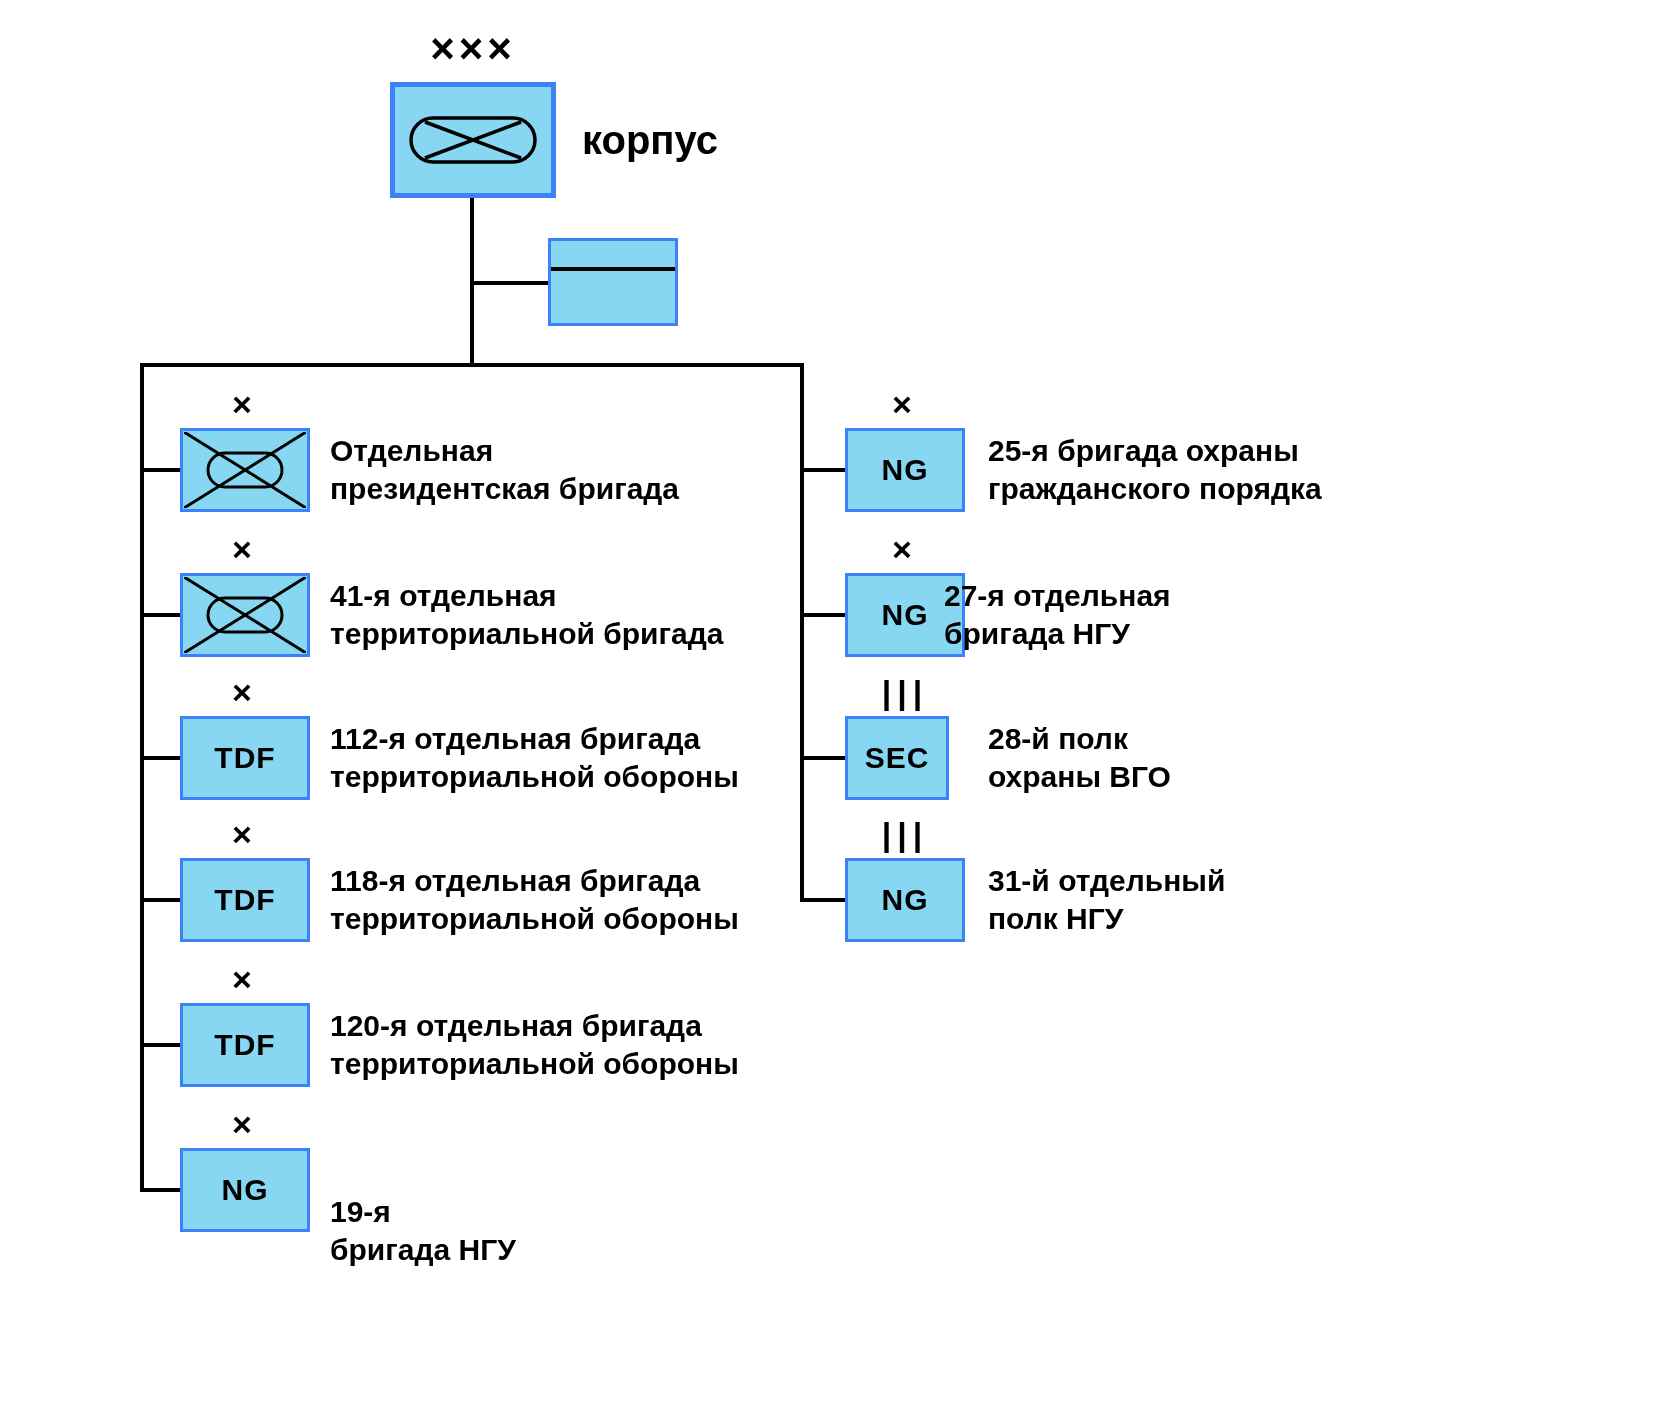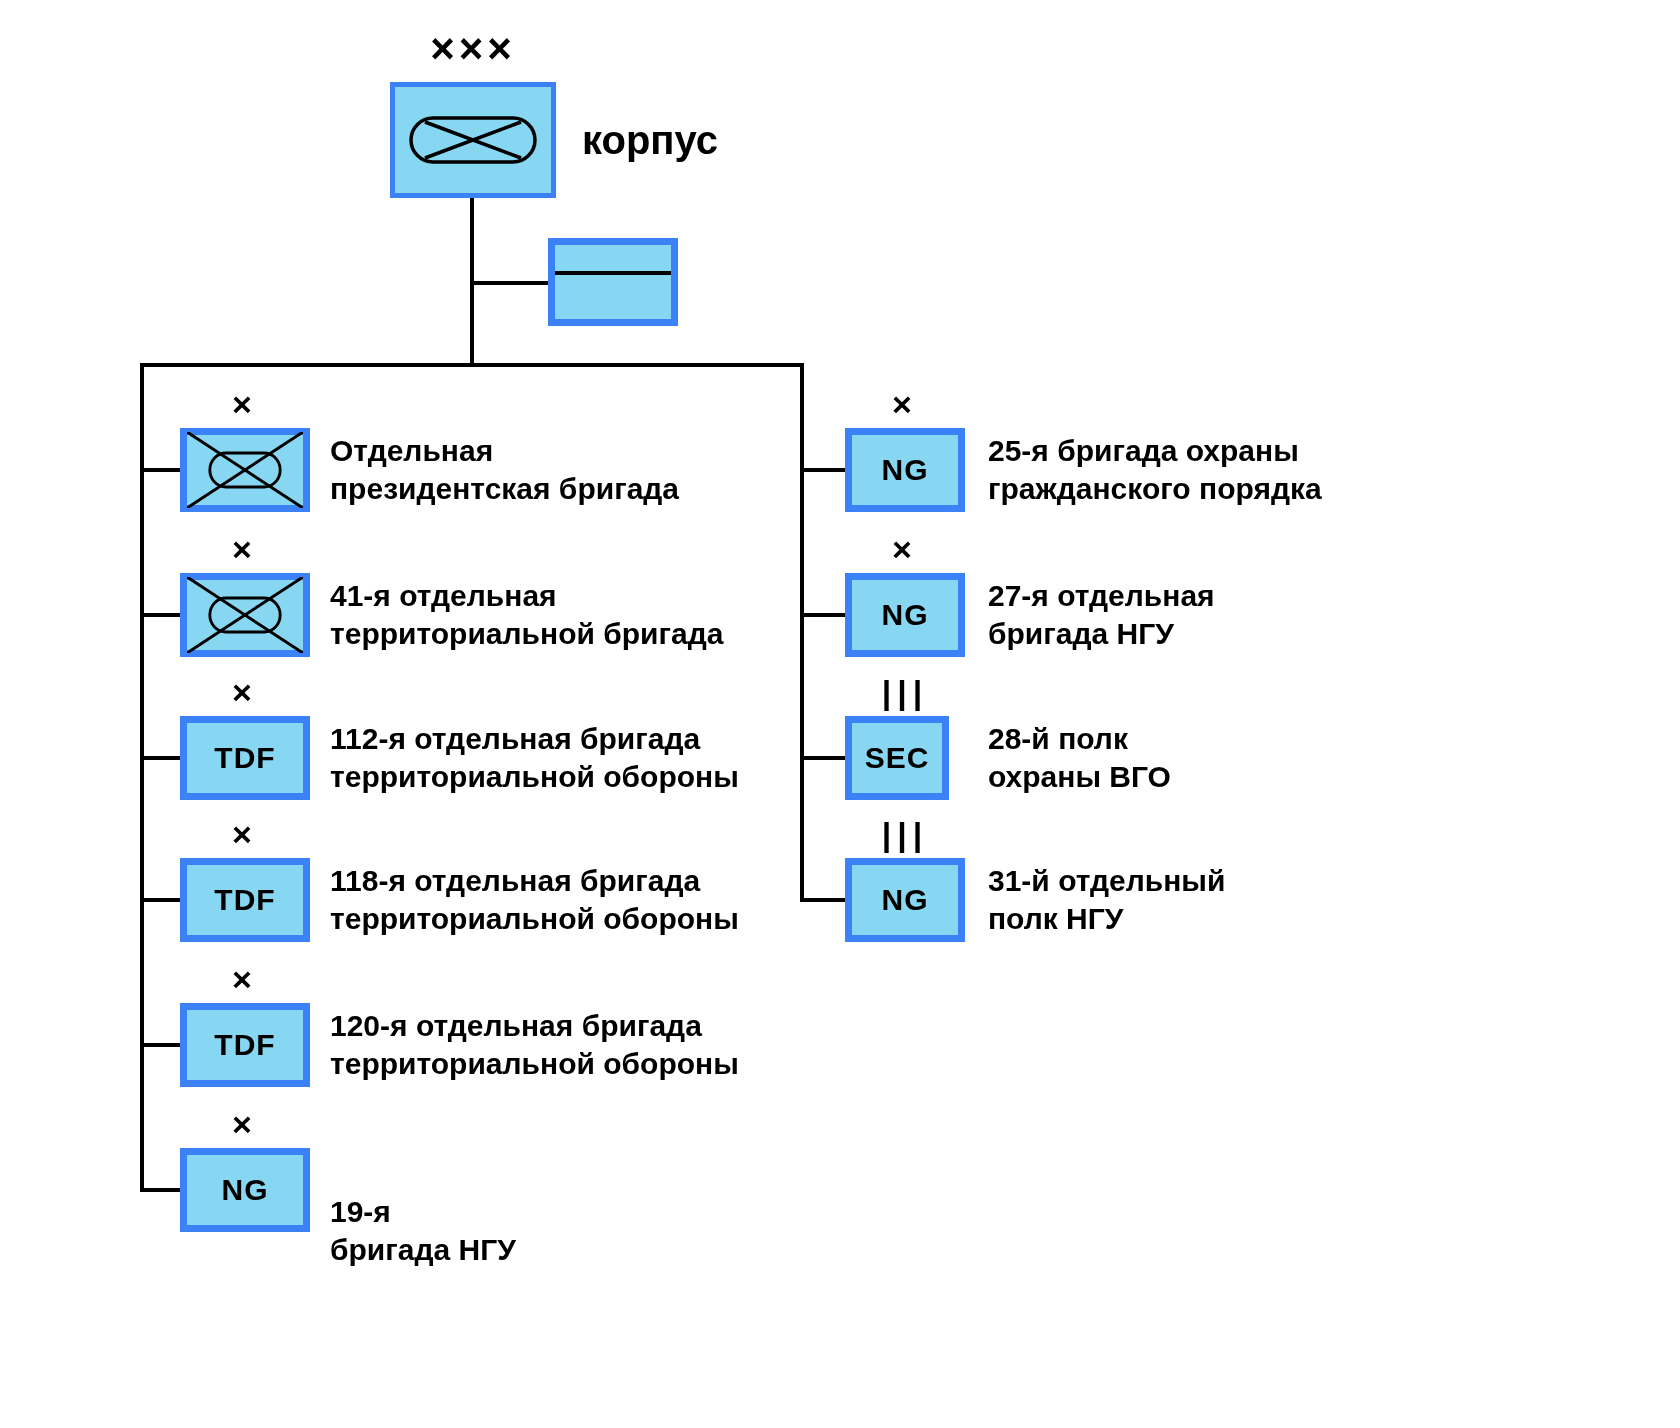--- a/index.html
+++ b/index.html
@@ -4,21 +4,21 @@
 <title>Org Chart</title>
 <style>
   html,body{margin:0;padding:0;background:#fff;}
   .canvas{
     position:relative;width:1680px;height:1428px;background:#ffffff;
     font-family:"Liberation Sans","DejaVu Sans",sans-serif;
     font-weight:bold;color:#000;overflow:hidden;
   }
   .hline,.vline{position:absolute;background:#000;}
   .unit-box{
-    position:absolute;background:#87D7F2;border:7px solid #3b82f6;
+    position:absolute;background:#87D7F2;border:3px solid #3b82f6;
     box-sizing:border-box;display:flex;align-items:center;justify-content:center;
   }
   .root-box{border-width:5px;}
   .echelon{
     position:absolute;text-align:center;font-size:34px;font-weight:bold;
     letter-spacing:6px;line-height:40px;white-space:nowrap;
   }
   .echelon-root{font-size:42px;line-height:46px;letter-spacing:4px;}
   .label{
     position:absolute;font-size:30px;line-height:38px;font-weight:bold;
@@ -136,21 +136,21 @@
   </div>
   <div class="label" style="left:988px;top:426px;height:88px">
     <span>25-я бригада охраны</span>
     <span>гражданского порядка</span>
   </div>
 
   <div class="echelon" style="left:845px;top:529px;width:120px">×</div>
   <div class="unit-box" style="left:845px;top:573px;width:120px;height:84px">
     <span class="code">NG</span>
   </div>
-  <div class="label" style="left:988px;top:571px;height:88px">
+  <div class="label" style="left:944px;top:571px;height:88px">
     <span>27-я отдельная</span>
     <span>бригада НГУ</span>
   </div>
 
   <div class="echelon" style="left:845px;top:672px;width:120px">|||</div>
   <div class="unit-box" style="left:845px;top:716px;width:104px;height:84px">
     <span class="code">SEC</span>
   </div>
   <div class="label" style="left:988px;top:714px;height:88px">
     <span>28-й полк</span>

